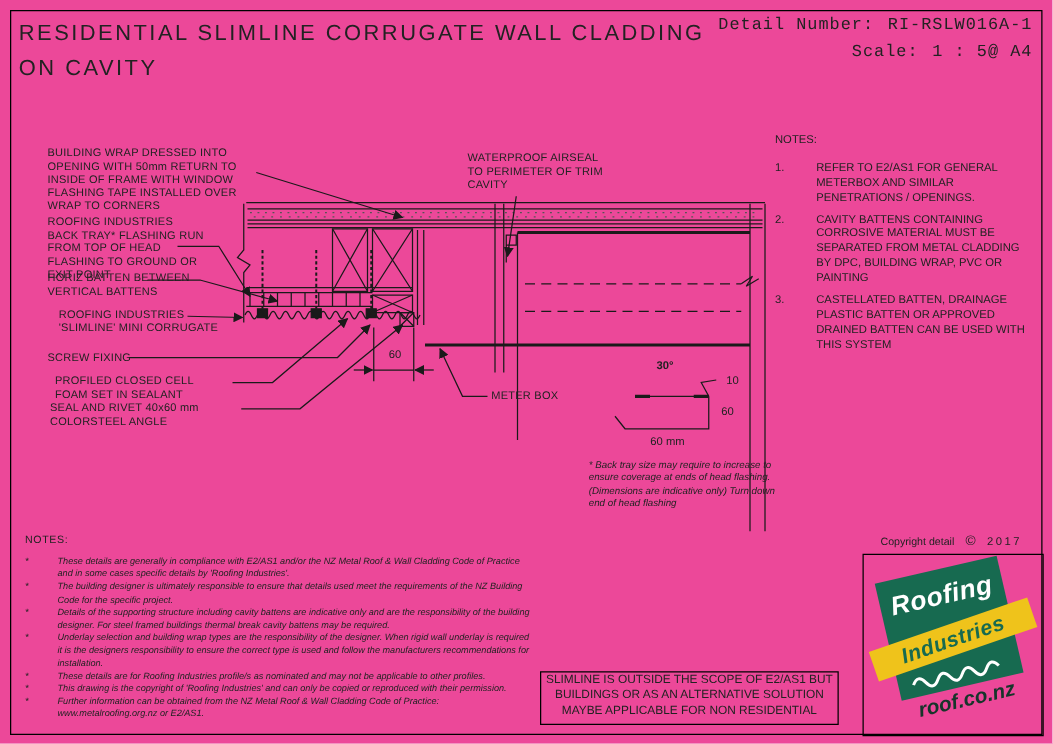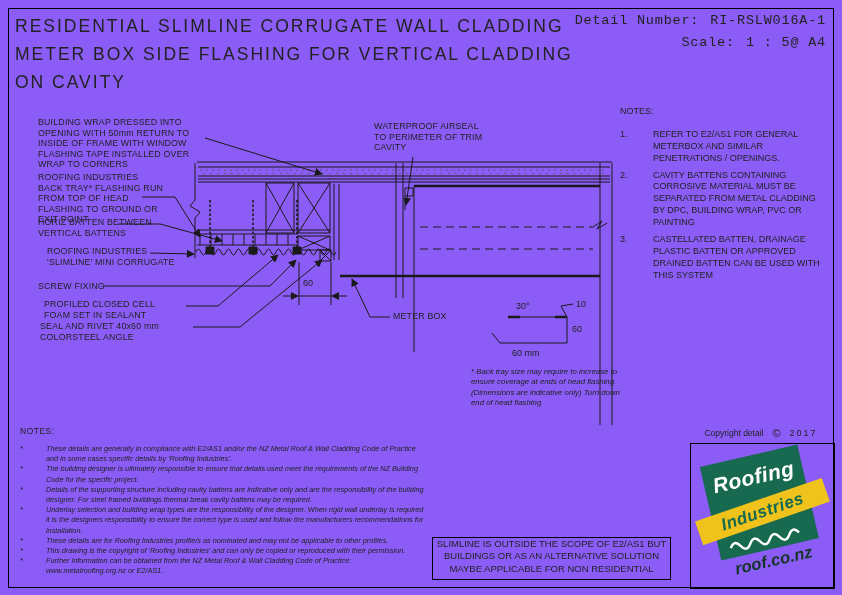--- a/index.html
+++ b/index.html
@@ -1,31 +1,31 @@
 <!DOCTYPE html>
 <html><head>
 <meta charset="utf-8">
 <style>
   html,body{margin:0;padding:0;background:#fff;}
-  .sheet{position:relative;width:842px;height:595px;background:#8b5cf6;overflow:hidden;
+  .sheet{position:relative;width:842px;height:595px;background:#ec4899;overflow:hidden;
          font-family:"Liberation Sans",sans-serif;color:#111;}
   .border{position:absolute;left:8px;top:8px;width:824px;height:578px;border:1.6px solid #000;}
   
   .title{position:absolute;left:15px;top:12px;width:580px;font-size:17.5px;letter-spacing:2px;line-height:28px;color:#222;}
   
   .info{position:absolute;right:16px;top:13px;width:240px;font-size:13.5px;letter-spacing:.8px;color:#222;font-family:Liberation Mono, monospace;}
   .info-row{display:flex;justify-content:flex-end;gap:11px;margin-bottom:7px;white-space:nowrap;}
   
   .rnotes{position:absolute;left:620px;top:106px;width:200px;font-size:9px;line-height:1.32;color:#222;}
   .rnotes .head{margin-bottom:11px;}
   .rnote{display:flex;margin-bottom:5px;}
   .rnote .num{width:33px;flex:0 0 33px;}
   
   .co{position:absolute;font-size:8.8px;line-height:1.2;letter-spacing:.2px;color:#222;}
-  .dim{position:absolute;font-size:9px;color:#222;}
+  .dim{position:absolute;font-size:9px;color:#222;text-align:center;}
   .pnote{position:absolute;left:471px;top:367px;width:160px;font-size:7.8px;font-style:italic;line-height:1.32;color:#222;}
   
   .bnotes{position:absolute;left:20px;top:426px;width:408px;color:#222;}
   .bnotes .head{font-size:8.5px;letter-spacing:.5px;margin-bottom:8px;}
   .bnote{display:flex;font-size:7.3px;font-style:italic;line-height:1.4;}
   .bnote .b{width:26px;flex:0 0 26px;}
   
   .disc{position:absolute;left:432px;top:537px;width:237px;height:41px;border:1.3px solid #000;
         display:flex;flex-direction:column;justify-content:flex-start;text-align:center;
         font-size:9.5px;line-height:1.3;color:#222;}
@@ -50,21 +50,20 @@
 </style>
 </head>
 <body>
 
 <div class="sheet">
   <div class="border"></div>
 
   <div class="title">
 
   <div>RESIDENTIAL SLIMLINE CORRUGATE WALL CLADDING</div>
-      <div>METER BOX SIDE FLASHING FOR VERTICAL CLADDING</div>
       <div>ON CAVITY</div>
     </div>
 
   <div class="info">
     <div class="info-row">
       <span>Detail Number:</span>
       <span>RI-RSLW016A-1</span>
     </div>
     <div class="info-row">
       <span>Scale:</span>
@@ -178,21 +177,21 @@
   <div class="co" style="left:38px;top:172px;width:127px;">ROOFING INDUSTRIES BACK TRAY* FLASHING RUN FROM TOP OF HEAD FLASHING TO GROUND OR EXIT POINT</div>
   <div class="co" style="left:38px;top:217px;width:118px;">HORIZ BATTEN BETWEEN VERTICAL BATTENS</div>
   <div class="co" style="left:47px;top:246px;width:128px;">ROOFING INDUSTRIES 'SLIMLINE' MINI CORRUGATE</div>
   <div class="co" style="left:38px;top:281px;width:100px;">SCREW FIXING</div>
   <div class="co" style="left:44px;top:299px;width:118px;">PROFILED CLOSED CELL FOAM SET IN SEALANT</div>
   <div class="co" style="left:40px;top:321px;width:140px;">SEAL AND RIVET 40x60 mm COLORSTEEL ANGLE</div>
   <div class="co" style="left:374px;top:121px;width:112px;">WATERPROOF AIRSEAL TO PERIMETER OF TRIM CAVITY</div>
   <div class="co" style="left:393px;top:311px;width:80px;">METER BOX</div>
 
   <div class="dim" style="left:303px;top:278px;width:26px;">60</div>
-  <div class="dim" style="left:516px;top:301px;width:32px;">30°</div>
+  <div class="dim" style="left:516px;top:287px;width:32px;font-weight:bold;">30°</div>
   <div class="dim" style="left:576px;top:299px;width:20px;">10</div>
   <div class="dim" style="left:572px;top:324px;width:20px;">60</div>
   <div class="dim" style="left:512px;top:348px;width:44px;">60 mm</div>
 
   <div class="pnote">* Back tray size may require to increase to ensure coverage at ends of head flashing.  (Dimensions are indicative only) Turn down end of head flashing</div>
 
   <div class="bnotes">
     <div class="head">NOTES:</div>
     <div>
 

